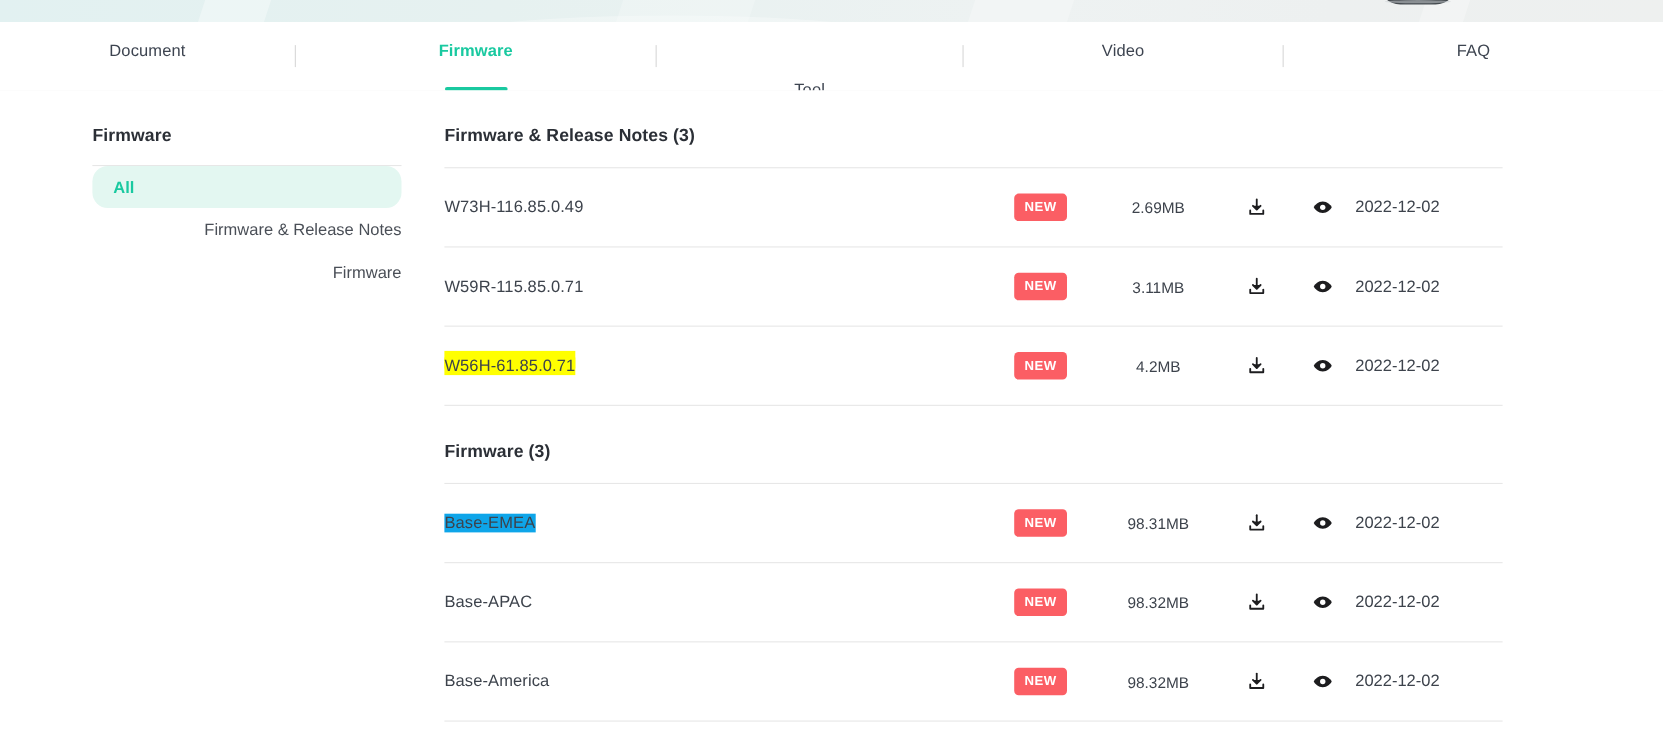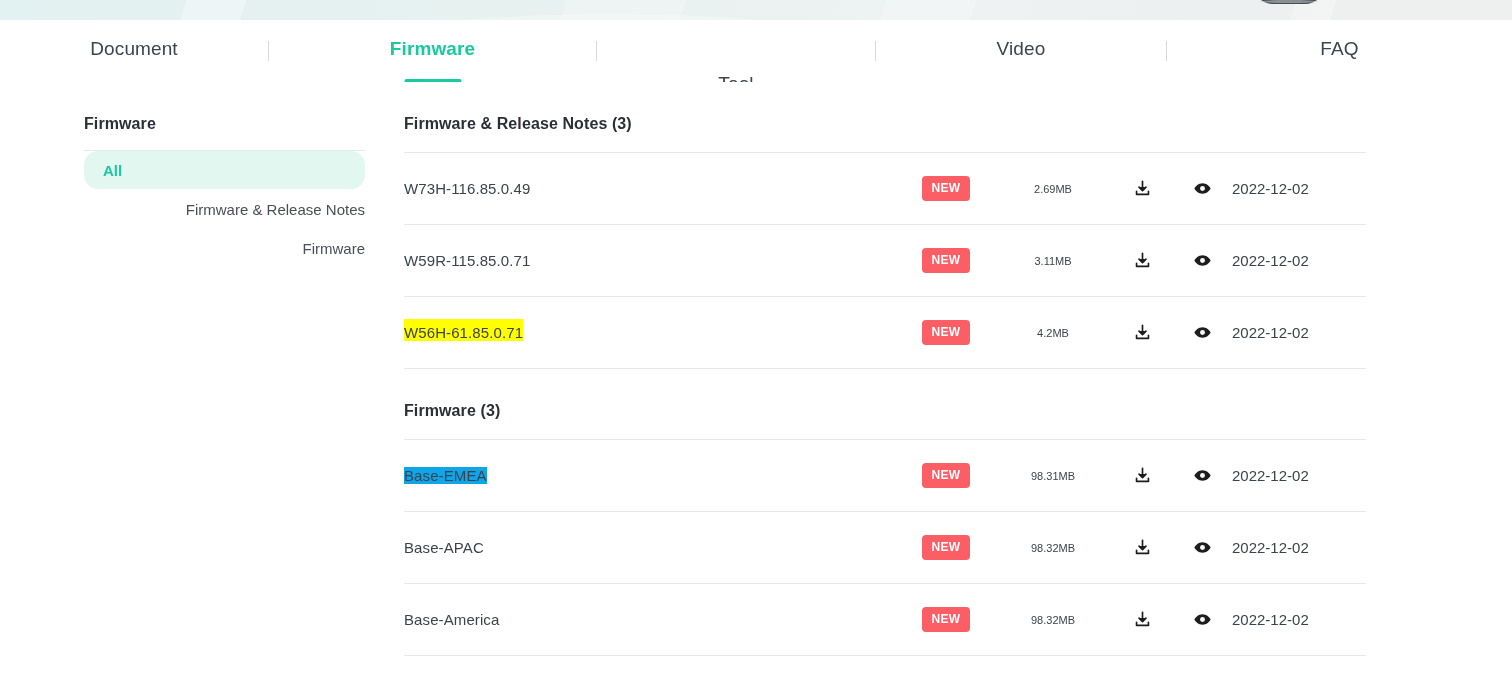--- a/index.html
+++ b/index.html
@@ -85,21 +85,21 @@
   }
   .tab {
     position: relative;
     flex: 0 0 auto;
     height: 62px;
     display: flex;
     align-items: flex-start;
     justify-content: center;
     box-sizing: border-box;
     padding-top: 18px;
-    font-size: 19px;
+    font-size: 15px;
     color: #3d4450;
     letter-spacing: 0.1px;
     cursor: pointer;
     user-select: none;
   }
   .tab-sep {
     flex: 0 0 auto;
     width: 1px;
     height: 20px;
     margin-top: 21px;
@@ -234,21 +234,21 @@
     letter-spacing: 0.4px;
     line-height: 1;
     padding: 6px 9px 7px 9px;
     border-radius: 4px;
   }
 
   .size-cell {
     flex: 0 0 auto;
     width: 118px;
     text-align: center;
-    font-size: 11px;
+    font-size: 14px;
     color: #3d434c;
   }
 
   .icon-cell {
     flex: 0 0 auto;
     width: 60px;
     display: flex;
     align-items: center;
     justify-content: center;
     cursor: pointer;

